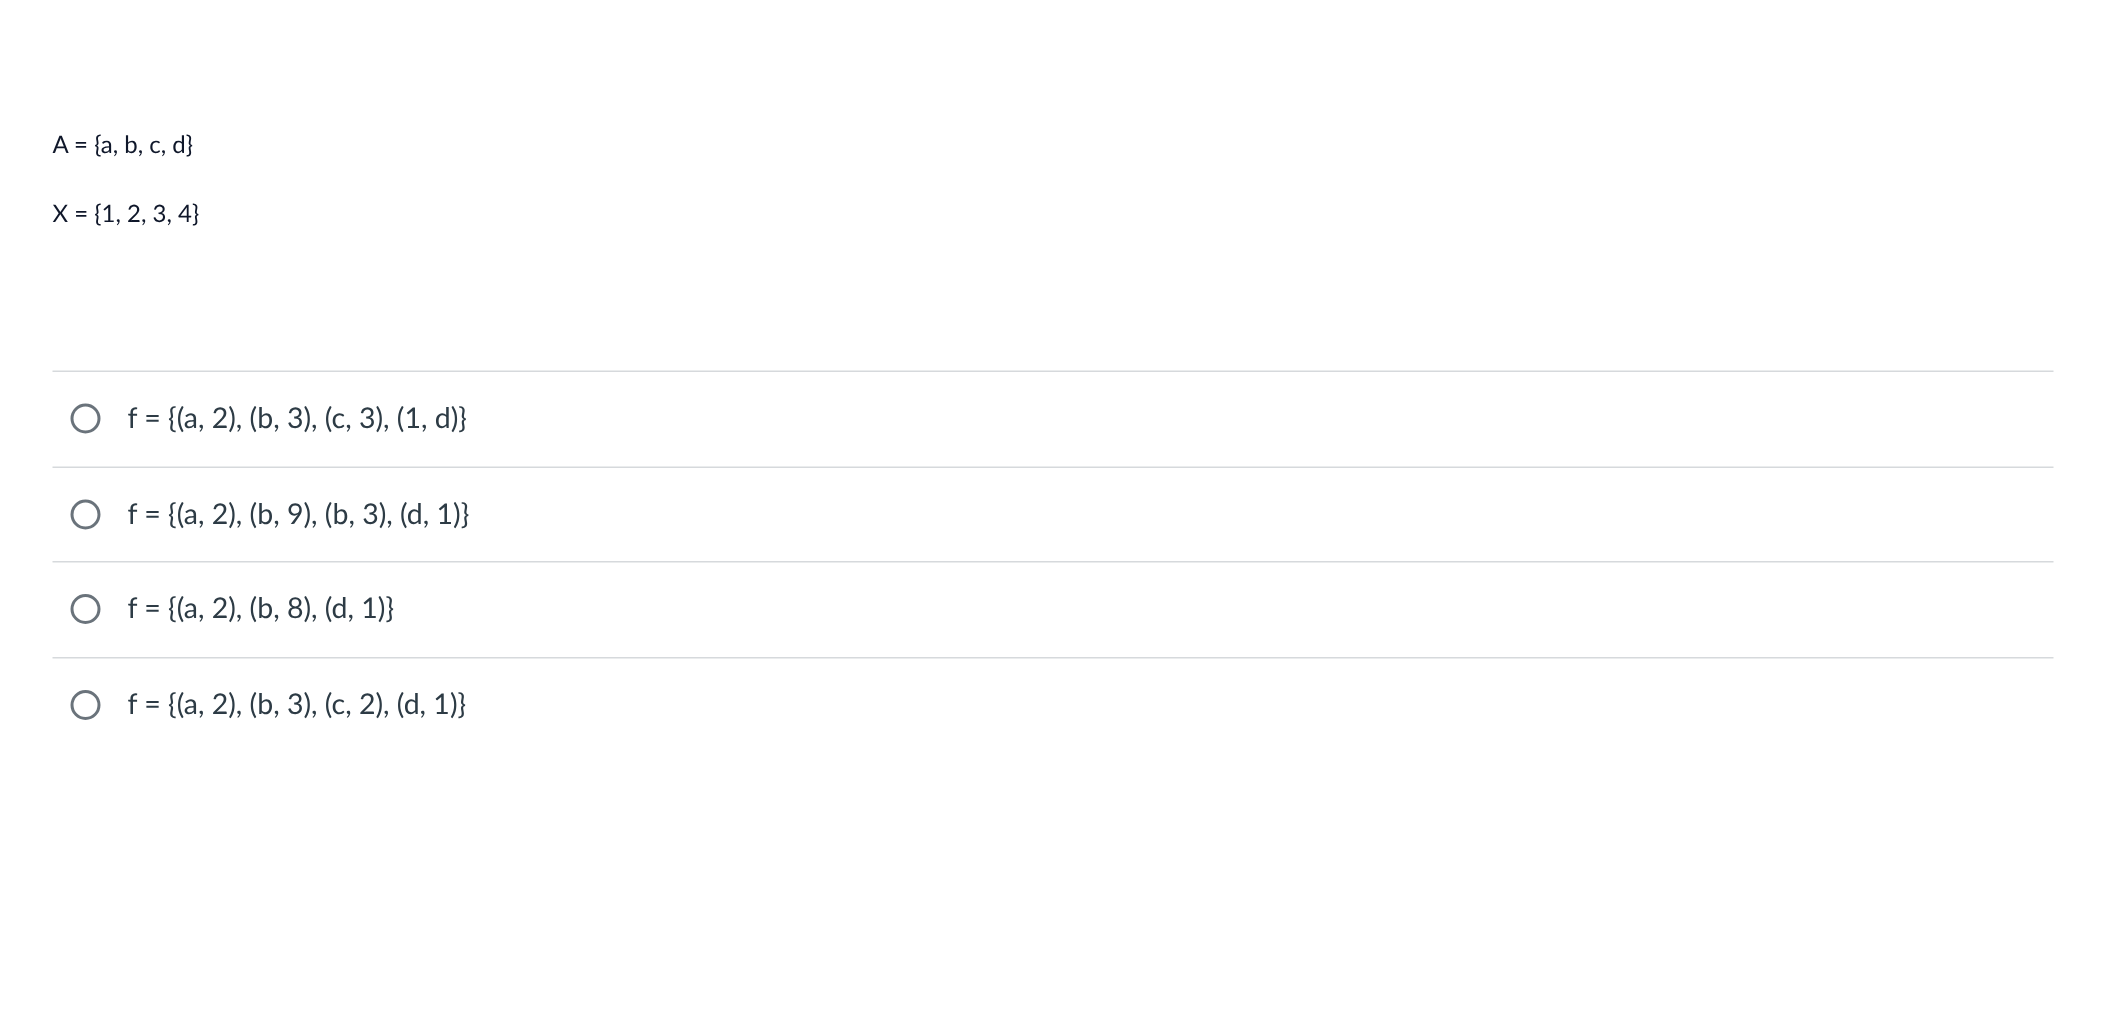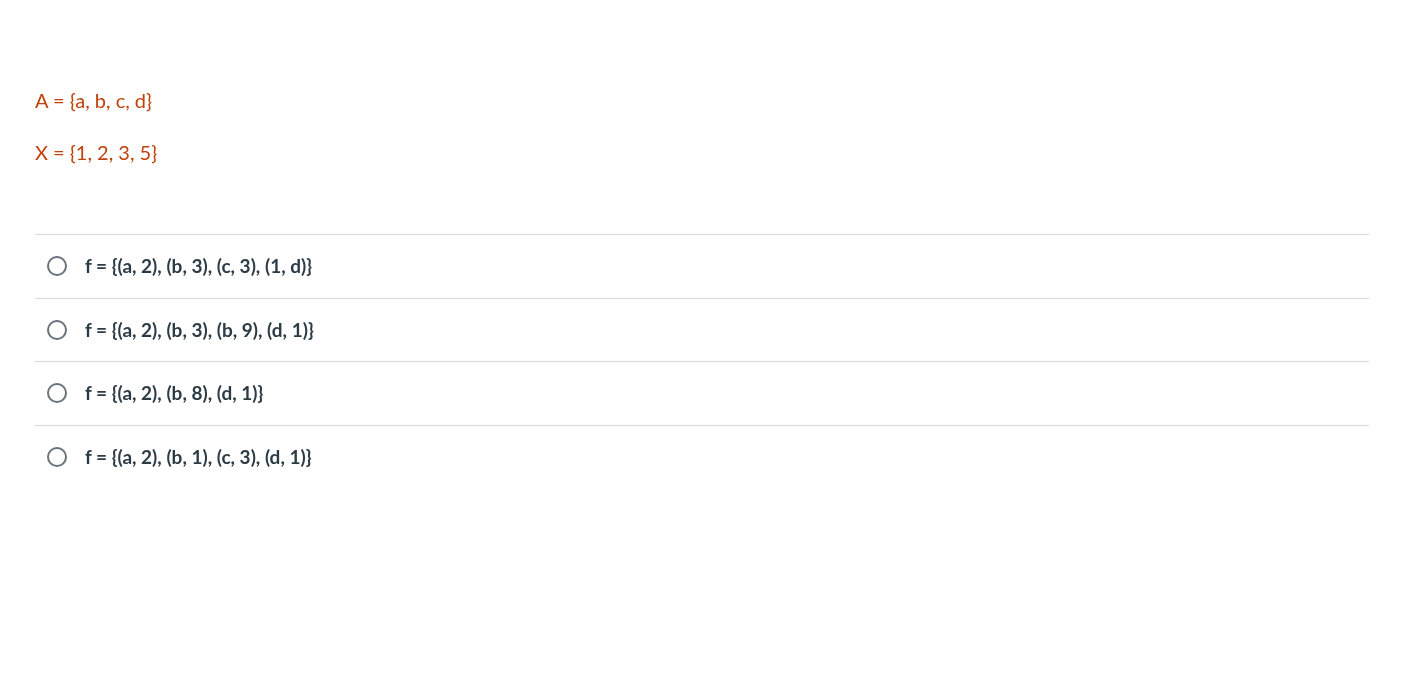--- a/index.html
+++ b/index.html
@@ -12,39 +12,38 @@
       background: #ffffff;
       width: 1404px;
       height: 688px;
       padding: 0;
       color: #2d3b45;
     }
     .content {
       padding: 85px 35px 0 35px;
     }
     .question-text {
-      font-size: 20px;
+      font-size: 16px;
       line-height: 1.5;
-      color: #c2410c;
-      margin-bottom: 67px;
+      color: #0f172a;
+      margin-bottom: 92px;
     }
     .question-text p {
       margin-bottom: 22px;
     }
     .options {
       border-top: 1px solid #d6d9dc;
     }
     .option-row {
       display: flex;
       align-items: center;
       padding: 18px 10px 18px 12px;
       border-bottom: 1px solid #d6d9dc;
       font-size: 19px;
       color: #2d3b45;
-      font-weight: bold;
     }
     .option-row:last-child {
       border-bottom: none;
     }
     .radio {
       width: 20px;
       height: 20px;
       border: 2px solid #6a737b;
       border-radius: 50%;
       display: inline-block;
@@ -56,34 +55,34 @@
       font-size: 19px;
       line-height: 1.4;
     }
   </style>
 </head>
 <body>
 
 <div class="content">
   <div class="question-text">
     <p>A = {a, b, c, d}</p>
-    <p>X = {1, 2, 3, 5}</p>
+    <p>X = {1, 2, 3, 4}</p>
   </div>
 
   <div class="options">
     <div class="option-row">
       <span class="radio"></span>
       <span class="option-label">f = {(a, 2), (b, 3), (c, 3), (1, d)}</span>
     </div>
     <div class="option-row">
       <span class="radio"></span>
-      <span class="option-label">f = {(a, 2), (b, 3), (b, 9), (d, 1)}</span>
+      <span class="option-label">f = {(a, 2), (b, 9), (b, 3), (d, 1)}</span>
     </div>
     <div class="option-row">
       <span class="radio"></span>
       <span class="option-label">f = {(a, 2), (b, 8), (d, 1)}</span>
     </div>
     <div class="option-row">
       <span class="radio"></span>
-      <span class="option-label">f = {(a, 2), (b, 1), (c, 3), (d, 1)}</span>
+      <span class="option-label">f = {(a, 2), (b, 3), (c, 2), (d, 1)}</span>
     </div>
   </div>
 </div>
 
 </body></html>

